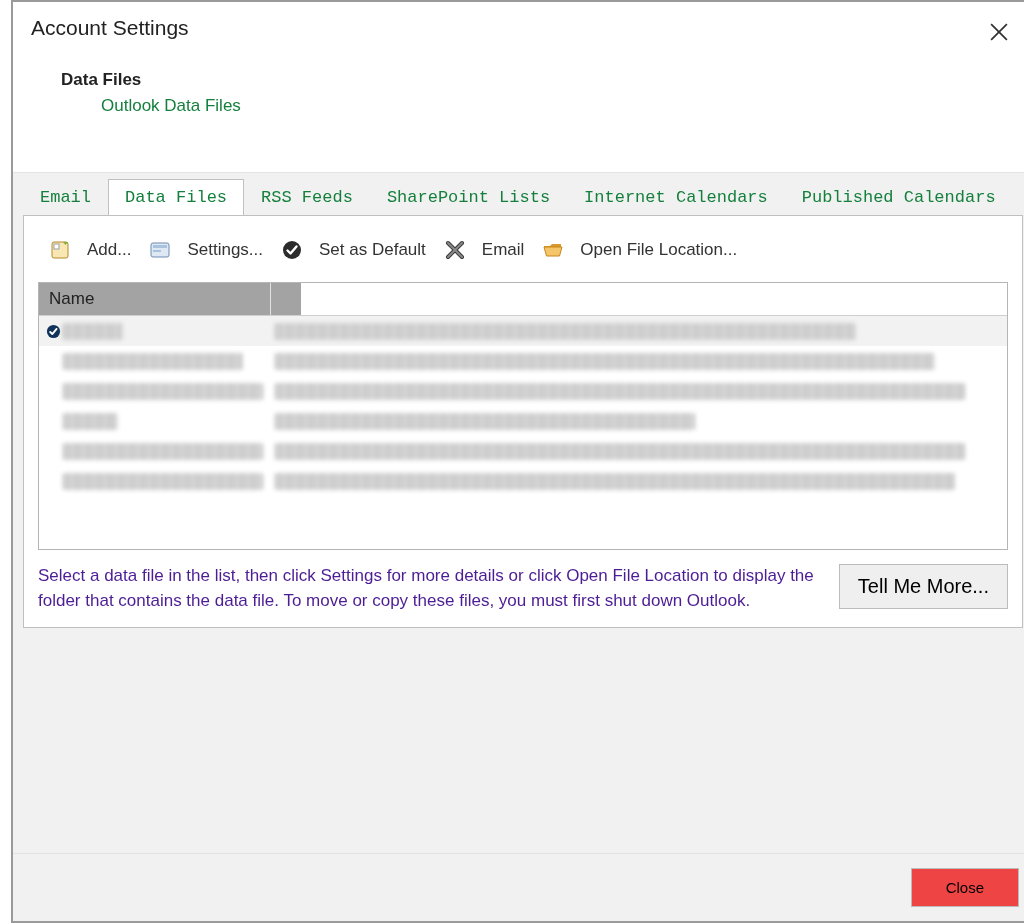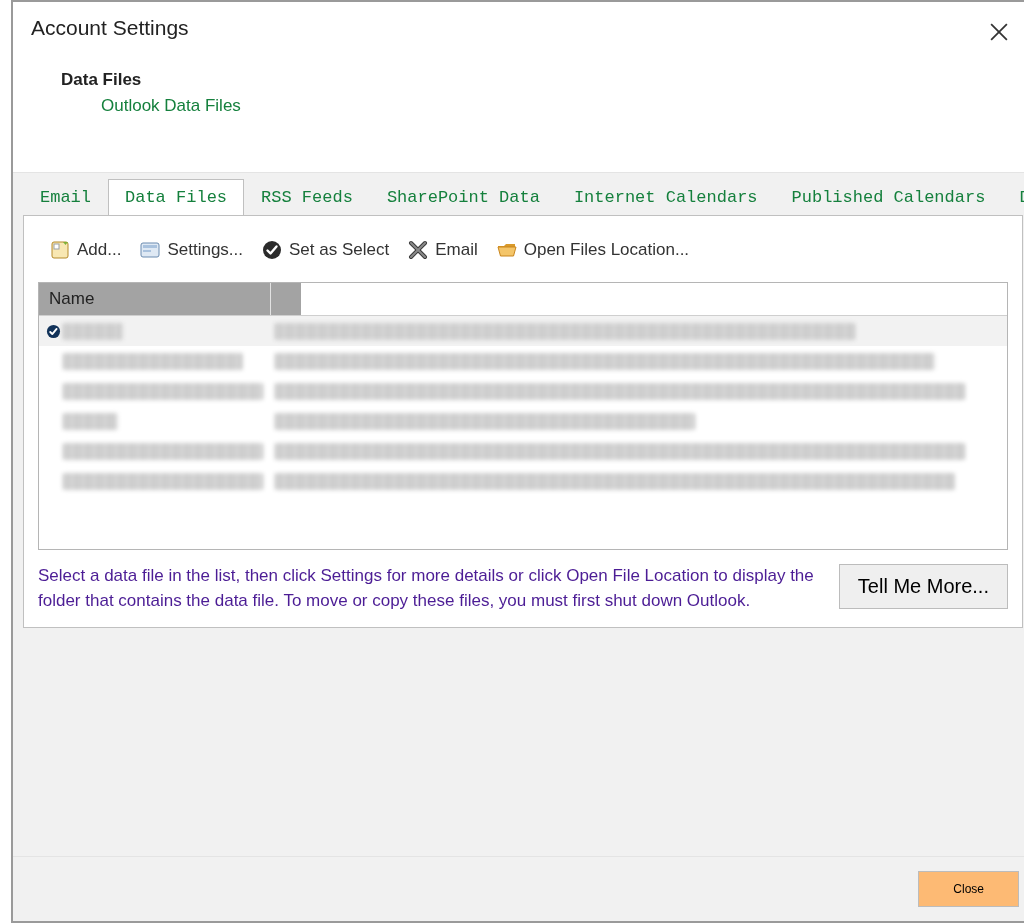--- a/index.html
+++ b/index.html
@@ -91,21 +91,21 @@
   
   .toolbar {
     display: flex;
     gap: 8px;
     align-items: center;
     padding-left: 6px;
     margin-bottom: 18px;
   }
   .tool-btn {
     display: flex; align-items: center;
-    gap: 6px;
+    gap: 16px;
     padding: 2px 4px;
     cursor: pointer;
     font-size: 17px;
     color: #333;
     border: 1px solid transparent;
   }
   .tool-icon { width: 22px; height: 22px; display:flex; align-items:center; justify-content:center; }
   
   .table-wrap {
     border: 1px solid #b5b5b5;
@@ -184,23 +184,23 @@
     flex: 0 0 auto;
     padding: 14px;
     background: #f1f1f1;
     border-top: 1px solid #e4e4e4;
     display: flex;
     justify-content: flex-end;
     margin-top: auto;
   }
   .close-btn {
     padding: 10px 34px;
-    background: #fdba74;
+    background: #ef4444;
     border: 1px solid #bcbcbc;
-    font-size: 12px;
+    font-size: 15px;
     cursor: pointer;
   }
 
   
   .content-and-footer{
     display:flex; flex-direction:column; flex:1 1 auto;
   }
   .spacer { flex:1 1 auto; background:#f1f1f1; }
 </style>
 </head>
@@ -221,21 +221,21 @@
   </div>
 
   <div class="content-and-footer">
 
     <div class="main">
 
       <div class="tabs">
         <div class="tab">Email</div>
         <div class="tab active">Data Files</div>
         <div class="tab">RSS Feeds</div>
-        <div class="tab">SharePoint Data</div>
+        <div class="tab">SharePoint Lists</div>
         <div class="tab">Internet Calendars</div>
         <div class="tab">Published Calendars</div>
         <div class="tab">Default Books</div>
       </div>
 
       <div class="tab-content">
 
         <div class="toolbar">
           <div class="tool-btn">
             <span class="tool-icon">
@@ -257,41 +257,41 @@
             </span>
             <span>Settings...</span>
           </div>
           <div class="tool-btn">
             <span class="tool-icon">
               <svg viewBox="0 0 22 22">
                 <circle cx="11" cy="11" r="9" fill="#2b2b2b"></circle>
                 <path d="M6.5 11.5 l3 3 l6 -7" stroke="#fff" stroke-width="2.4" fill="none" stroke-linecap="round" stroke-linejoin="round"></path>
               </svg>
             </span>
-            <span>Set as Select</span>
+            <span>Set as Default</span>
           </div>
           <div class="tool-btn">
             <span class="tool-icon">
               <svg viewBox="0 0 22 22">
                 <line x1="4" y1="4" x2="18" y2="18" stroke="#3a3a3a" stroke-width="4" stroke-linecap="round"></line>
                 <line x1="18" y1="4" x2="4" y2="18" stroke="#3a3a3a" stroke-width="4" stroke-linecap="round"></line>
                 <line x1="4" y1="4" x2="18" y2="18" stroke="#8a8a8a" stroke-width="2" stroke-linecap="round"></line>
                 <line x1="18" y1="4" x2="4" y2="18" stroke="#8a8a8a" stroke-width="2" stroke-linecap="round"></line>
               </svg>
             </span>
             <span>Email</span>
           </div>
           <div class="tool-btn">
             <span class="tool-icon">
               <svg viewBox="0 0 22 22">
                 <path d="M2 7 h6 l2 -2 h9 v3 H2 z" fill="#d99a2b"></path>
                 <path d="M2 8 h18 l-2.5 9 H4.5 z" fill="#f4c569" stroke="#c9851c"></path>
               </svg>
             </span>
-            <span>Open Files Location...</span>
+            <span>Open File Location...</span>
           </div>
         </div>
 
         <div class="table-wrap">
           <div class="grid-header">
             <div class="gh-cell col-name">Name</div>
             <div class="gh-cell col-end"></div>
           </div>
           <div class="grid-body" id="grid-body">
               <div class="row selected">

